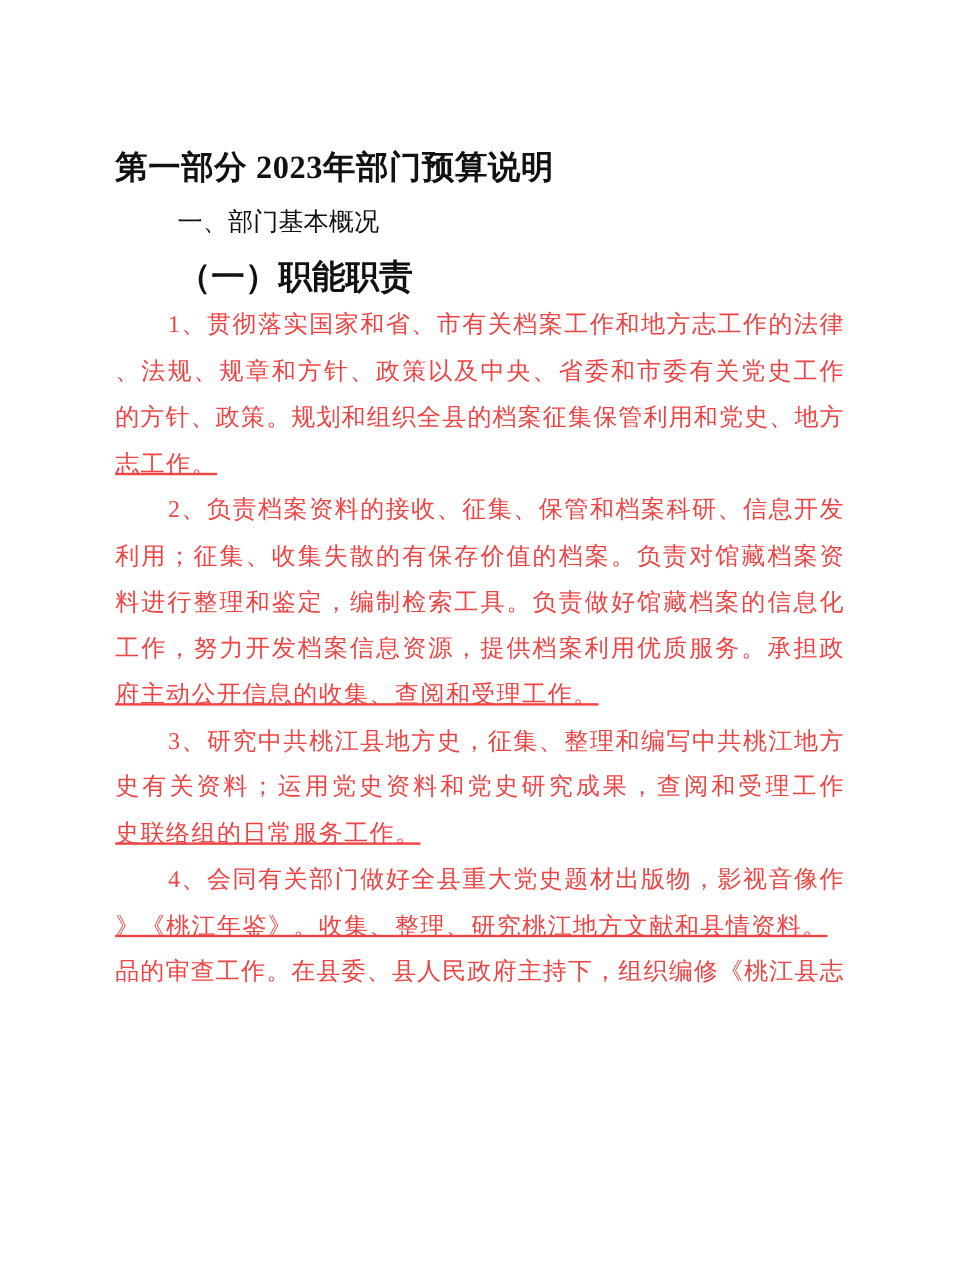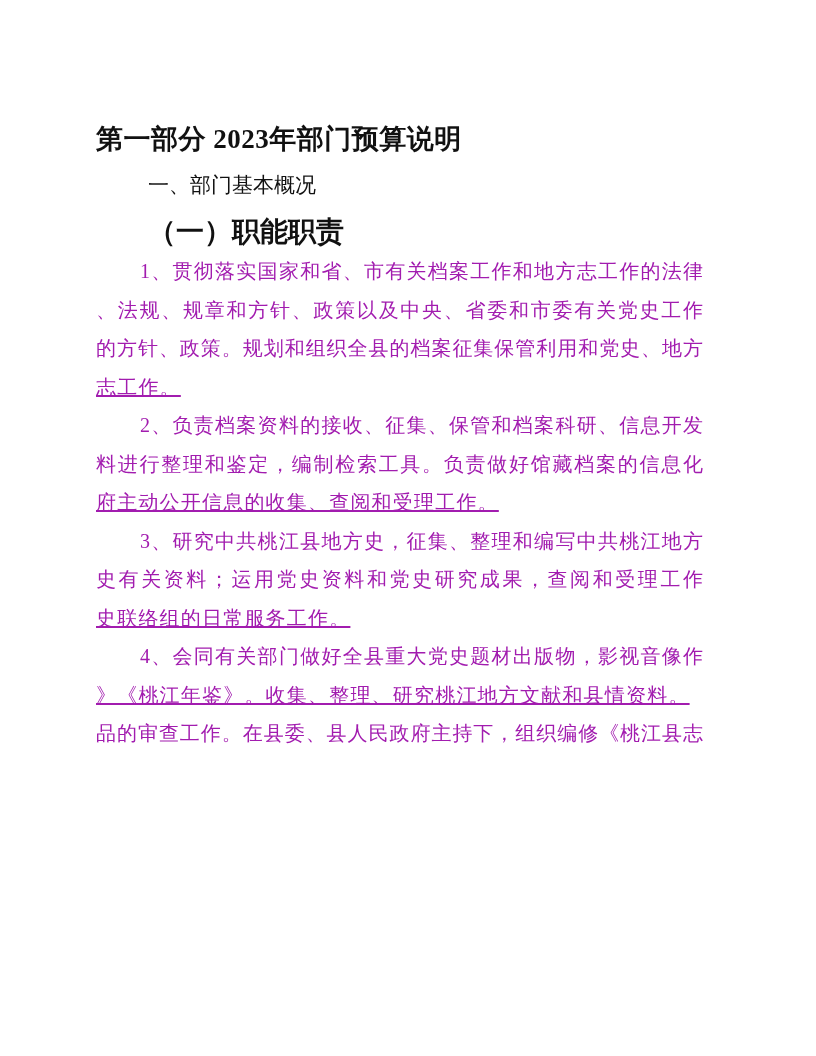--- a/index.html
+++ b/index.html
@@ -45,21 +45,21 @@
   }
   .paragraphs {
     margin-top: 3px;
   }
   .line {
     font-size: 20px;
     line-height: 38.5px;
     text-align: justify;
     text-align-last: justify;
     text-justify: inter-character;
-    color: #a21caf;
+    color: #ef4444;
   }
   .line.first-line {
     padding-left: 44px;
   }
   .line.last-line {
     text-align-last: left;
     letter-spacing: 1.2px;
     text-decoration: underline;
   }
 </style>
@@ -79,21 +79,23 @@
 
       <div>
         <div class="line first-line">1、贯彻落实国家和省、市有关档案工作和地方志工作的法律</div>
         <div class="line">、法规、规章和方针、政策以及中央、省委和市委有关党史工作</div>
         <div class="line">的方针、政策。规划和组织全县的档案征集保管利用和党史、地方</div>
         <div class="line last-line">志工作。</div>
       </div>
 
       <div>
         <div class="line first-line">2、负责档案资料的接收、征集、保管和档案科研、信息开发</div>
+        <div class="line">利用；征集、收集失散的有保存价值的档案。负责对馆藏档案资</div>
         <div class="line">料进行整理和鉴定，编制检索工具。负责做好馆藏档案的信息化</div>
+        <div class="line">工作，努力开发档案信息资源，提供档案利用优质服务。承担政</div>
         <div class="line last-line">府主动公开信息的收集、查阅和受理工作。</div>
       </div>
 
       <div>
         <div class="line first-line">3、研究中共桃江县地方史，征集、整理和编写中共桃江地方</div>
         <div class="line">史有关资料；运用党史资料和党史研究成果，查阅和受理工作</div>
         <div class="line last-line">史联络组的日常服务工作。</div>
       </div>
 
       <div>

